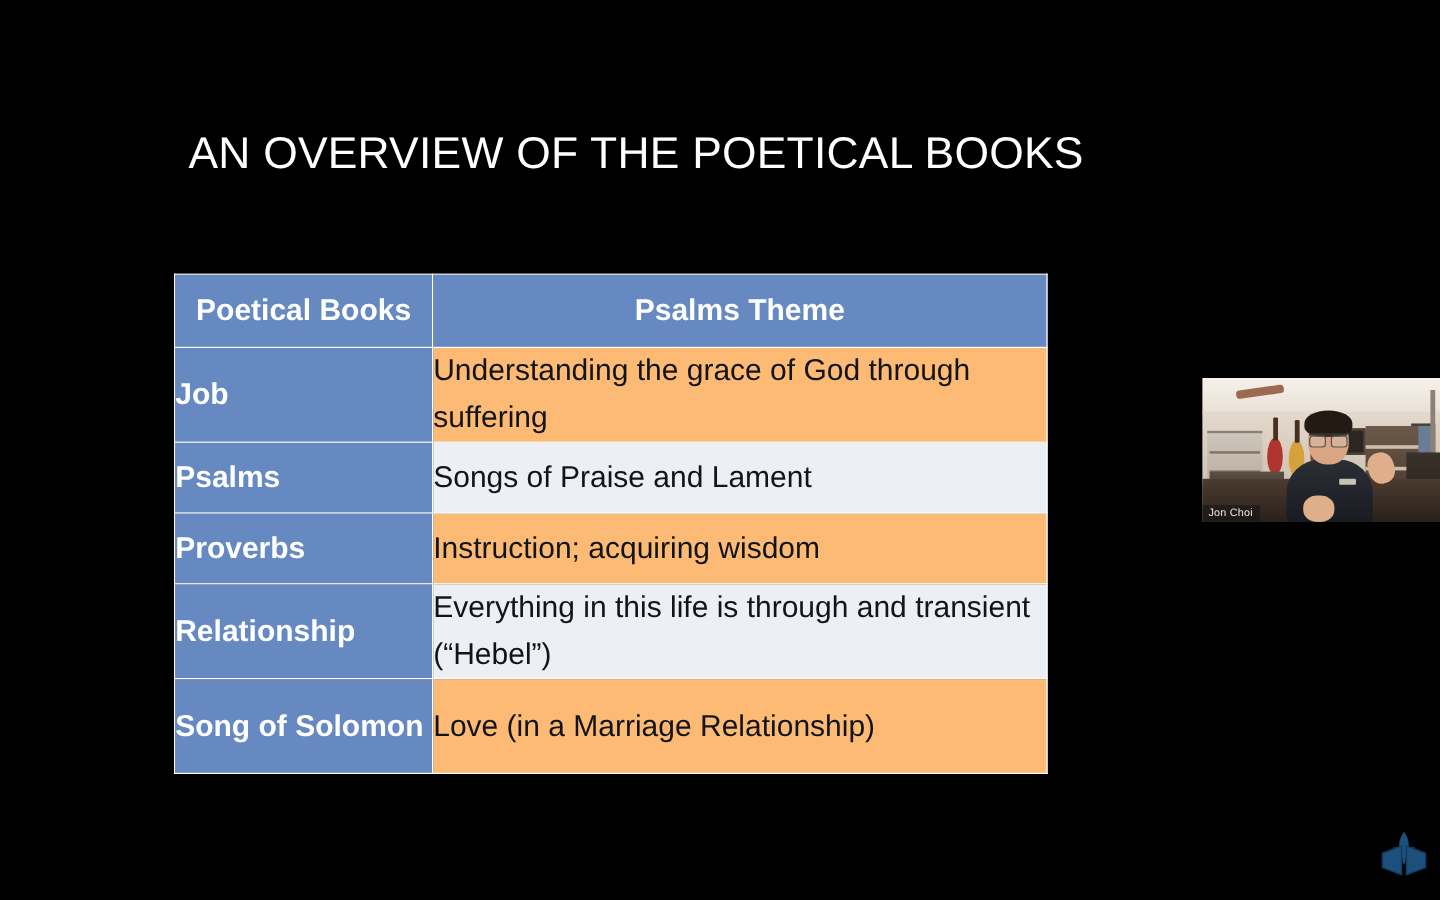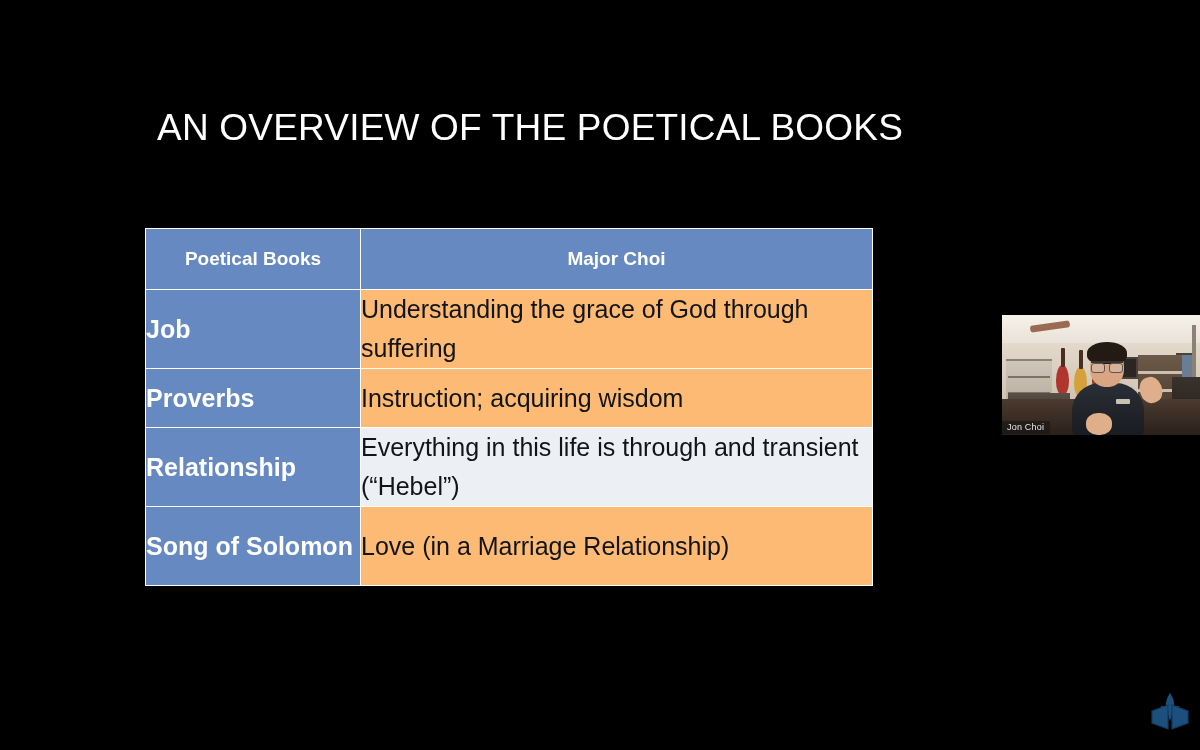--- a/index.html
+++ b/index.html
@@ -56,21 +56,21 @@
   table.poetical td {
     border: 1px solid #ffffff;
     padding: 0;
     vertical-align: middle;
   }
 
   
   .th-books, .th-theme {
     background: #6589c0;
     color: #ffffff;
-    font-size: 19px;
+    font-size: 25px;
     font-weight: bold;
     text-align: center;
     height: 60px;
     padding-bottom: 2px;
   }
 
   
   td.book {
     background: #6589c0;
     color: #ffffff;
@@ -299,27 +299,31 @@
 
   <div class="table-wrap">
     <table class="poetical">
       <colgroup>
           <col class="c1">
           <col class="c2">
         </colgroup>
       <thead>
         <tr>
           <th class="th-books">Poetical Books</th>
-          <th class="th-theme">Major Choi</th>
+          <th class="th-theme">Psalms Theme</th>
         </tr>
       </thead>
       <tbody>
         <tr class="r-job">
           <td class="book">Job</td>
           <td class="theme shade-a">Understanding the grace of God through suffering</td>
+        </tr>
+        <tr class="r-psalms">
+          <td class="book">Psalms</td>
+          <td class="theme shade-b">Songs of Praise and Lament</td>
         </tr>
         <tr class="r-prov">
           <td class="book">Proverbs</td>
           <td class="theme shade-a">Instruction; acquiring wisdom</td>
         </tr>
         <tr class="r-eccl">
           <td class="book">Relationship</td>
           <td class="theme shade-b">Everything in this life is through and transient (“Hebel”)</td>
         </tr>
         <tr class="r-song">

